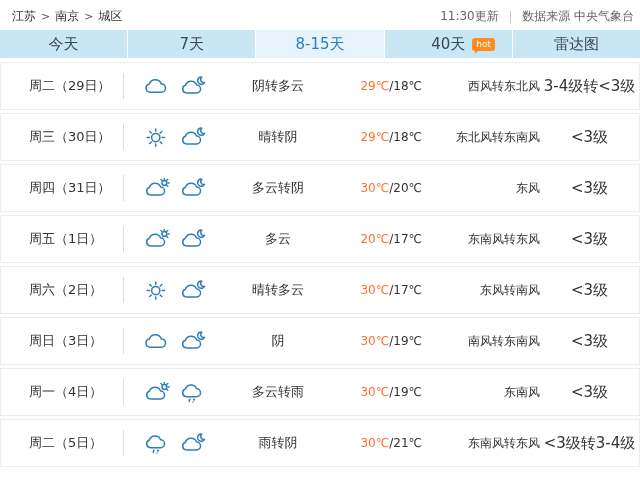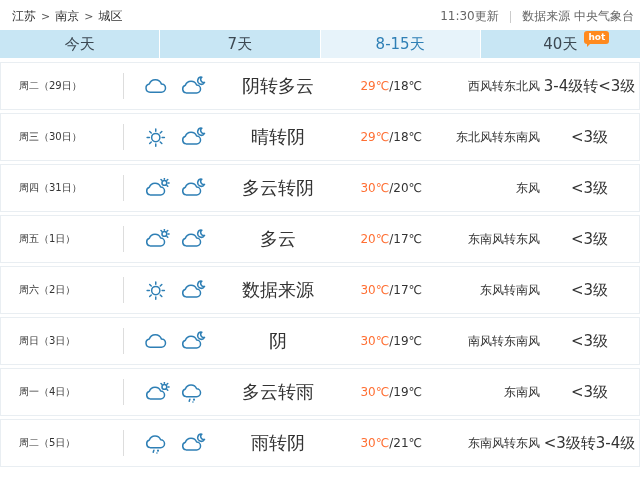--- a/index.html
+++ b/index.html
@@ -12,28 +12,28 @@
   body{width:640px;height:489px;background:#fff;font-family:"DejaVu Sans","Liberation Sans",sans-serif;overflow:hidden}
   .topbar{display:flex;justify-content:space-between;align-items:center;height:30px;padding:2px 6px 0 12px}
   .breadcrumb{font-size:12px;color:var(--text-dark)}
   .crumb{cursor:pointer}
   .crumb-sep{margin:0 5px;color:#555;font-size:11px}
   .update-info{font-size:12px;color:#666}
   .update-sep{color:#bbb;margin:0 2px}
   .tabs{display:flex;gap:1px;height:28px}
   .tab{flex:1;background:var(--tab-bg);color:var(--tab-text);font-size:15px;line-height:28px;text-align:center;cursor:pointer;position:relative}
   .tab.active{background:var(--tab-active-bg);color:var(--tab-active-text)}
-  .hot-badge{position:absolute;top:1px;left:calc(50% + 24px);background:var(--hot-bg);color:#fff;font-size:9px;line-height:11px;padding:1px 4px;border-radius:3px;font-weight:bold}
+  .hot-badge{position:absolute;top:8px;left:calc(50% + 24px);background:var(--hot-bg);color:#fff;font-size:9px;line-height:11px;padding:1px 4px;border-radius:3px;font-weight:normal}
   .hot-badge::after{content:"";position:absolute;left:3px;bottom:-3px;width:0;height:0;border-top:4px solid var(--hot-bg);border-right:4px solid transparent}
   .rows{margin-top:4px}
   .row{display:flex;align-items:center;height:48px;border:1px solid var(--row-border);margin-bottom:3px}
-  .day{width:122px;padding-left:18px;font-size:10px;color:var(--text-dark)}
+  .day{width:122px;padding-left:28px;font-size:13px;color:var(--text-dark)}
   .vdiv{width:1px;height:26px;background:#ddd}
   .icons{width:100px;display:flex;justify-content:center;align-items:center;gap:9px;color:var(--accent)}
-  .weather{width:108px;text-align:center;font-size:18px;color:var(--text-dark)}
+  .weather{width:108px;text-align:center;font-size:13px;color:var(--text-dark)}
   .temp{width:90px;text-align:right;font-size:12px;color:var(--text-dark)}
   .temp .hi{color:var(--temp-high)}
   .wind{width:118px;text-align:right;font-size:12px;color:var(--text-dark)}
   .power{flex:1;text-align:center;font-size:15px;color:var(--text-dark)}
   .wicon{display:block}
 </style>
 </head>
 <body>
 
 <div class="page">
@@ -43,20 +43,21 @@
       <span>11:30更新</span>
       <span class="update-sep">｜</span>
       <span>数据来源 中央气象台</span>
     </div>
   </div>
   <div class="tabs" id="tabs">
       <div class="tab"><span>今天</span></div>
       <div class="tab"><span>7天</span></div>
       <div class="tab active"><span>8-15天</span></div>
       <div class="tab"><span>40天</span><span class="hot-badge">hot</span></div>
+      <div class="tab"><span>雷达图</span></div>
     </div>
   <div class="rows" id="rows">
       <div class="row">
         <span class="day">周二（29日）</span>
         <span class="vdiv"></span>
         <span class="icons">
           <svg class="wicon" viewBox="0 0 36 28" width="27" height="21" fill="none" stroke="currentColor" stroke-width="2" stroke-linecap="round" stroke-linejoin="round">
             <path d="M9.5 21.5 H24.5 A5.5 5.5 0 0 0 24.5 10.5 A8.5 8.5 0 0 0 8.4 10.8 A5.4 5.4 0 0 0 9.5 21.5 Z"></path>
           </svg>
           <svg class="wicon" viewBox="0 0 36 28" width="27" height="21" fill="none" stroke="currentColor" stroke-width="2" stroke-linecap="round" stroke-linejoin="round">
@@ -131,21 +132,21 @@
         <span class="icons">
           <svg class="wicon" viewBox="0 0 36 28" width="27" height="21" fill="none" stroke="currentColor" stroke-width="2" stroke-linecap="round" stroke-linejoin="round">
             <circle cx="17" cy="14" r="5.5"></circle>
             <path d="M17 5.5 17 2.5 M17 22.5 17 25.5 M25.5 14 28.5 14 M8.5 14 5.5 14 M23 8 25.1 5.9 M11 8 8.9 5.9 M23 20 25.1 22.1 M11 20 8.9 22.1"></path>
           </svg>
           <svg class="wicon" viewBox="0 0 36 28" width="27" height="21" fill="none" stroke="currentColor" stroke-width="2" stroke-linecap="round" stroke-linejoin="round">
             <path d="M9.5 22.5 H23.5 A5.2 5.2 0 0 0 23.5 12.1 A8 8 0 0 0 8.5 12.4 A5.2 5.2 0 0 0 9.5 22.5 Z"></path>
             <path d="M30.5 1.5 A4.8 4.8 0 1 0 34 8.5 A4 4 0 0 1 30.5 1.5 Z"></path>
           </svg>
         </span>
-        <span class="weather">数据来源</span>
+        <span class="weather">晴转多云</span>
         <span class="temp"><span class="hi">30℃</span><span>/17℃</span></span>
         <span class="wind">东风转南风</span>
         <span class="power">&lt;3级</span>
       </div>
       <div class="row">
         <span class="day">周日（3日）</span>
         <span class="vdiv"></span>
         <span class="icons">
           <svg class="wicon" viewBox="0 0 36 28" width="27" height="21" fill="none" stroke="currentColor" stroke-width="2" stroke-linecap="round" stroke-linejoin="round">
             <path d="M9.5 21.5 H24.5 A5.5 5.5 0 0 0 24.5 10.5 A8.5 8.5 0 0 0 8.4 10.8 A5.4 5.4 0 0 0 9.5 21.5 Z"></path>

